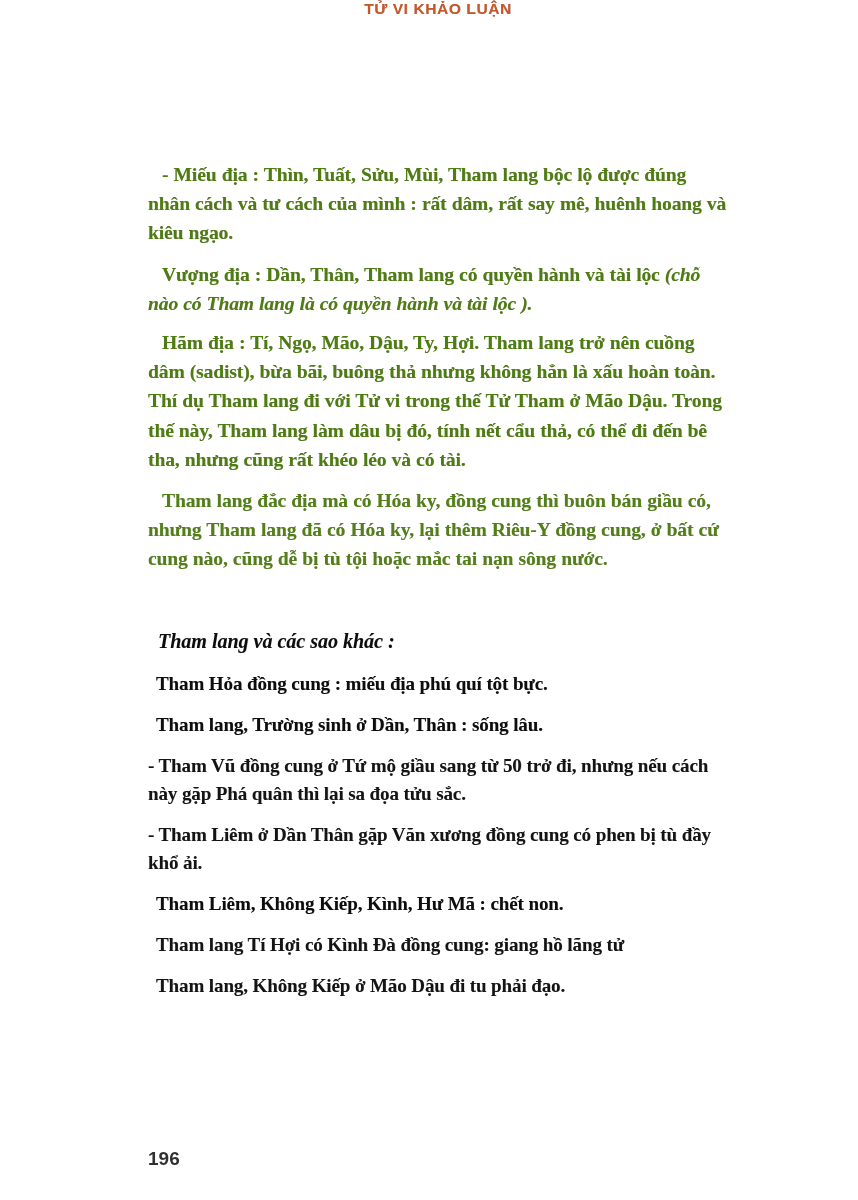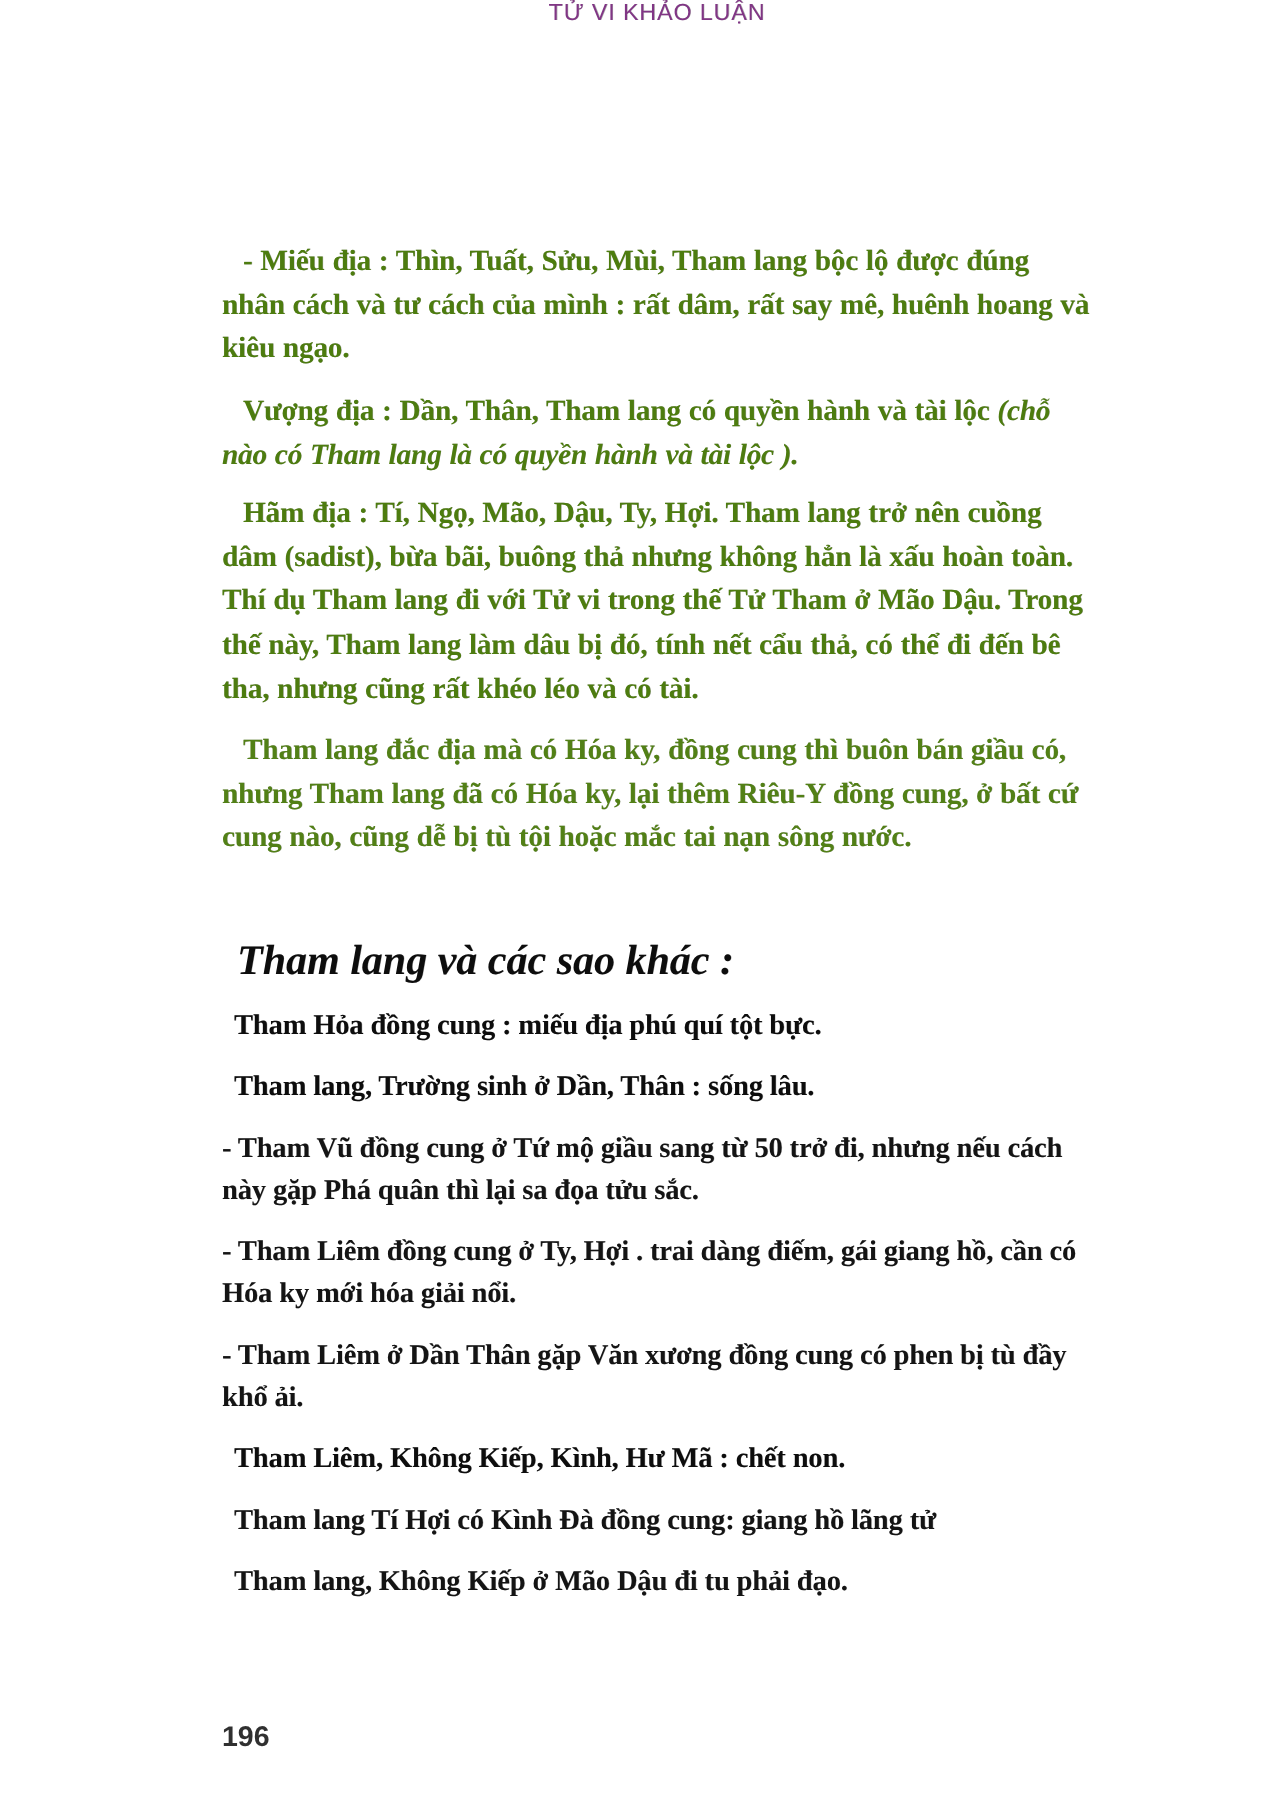--- a/index.html
+++ b/index.html
@@ -30,22 +30,22 @@
     top: 160px;
     width: 580px;
   }
 
   
   .running-head {
     text-align: center;
     font-family: "Liberation Sans", "DejaVu Sans", sans-serif;
     font-size: 15.5px;
     letter-spacing: 0.6px;
-    font-weight: 400;
-    color: #701a75;
+    font-weight: 700;
+    color: #c2410c;
     margin: 0 0 30px 0;
     padding-left: 18px;
     
     opacity: 0.88;
     text-shadow: 0.4px 0 0 rgba(0,0,0,0.35);
   }
 
   
   .para {
     font-size: 19.5px;
@@ -61,21 +61,21 @@
   }
   .para.tight { margin-bottom: 10px; }
   .para.gap-lg { margin-bottom: 26px; }
 
   .para .italic {
     font-style: italic;
   }
 
   
   .section-heading {
-    font-size: 28px;
+    font-size: 20px;
     line-height: 30px;
     font-weight: 700;
     font-style: italic;
     margin: 52px 0 14px 0;
     text-indent: 10px;
     color: #0d0d0d;
     text-shadow: 0.3px 0.2px 0 rgba(0,0,0,0.30);
   }
 
   
@@ -126,21 +126,20 @@
     <p class="para gap-lg fade-tail">Tham lang đắc địa mà có Hóa ky, đồng cung thì buôn bán giầu có, nhưng Tham lang đã có Hóa ky, lại thêm Riêu-Y đồng cung, ở bất cứ cung nào, cũng dễ bị tù tội hoặc mắc tai nạn sông nước.</p>
 
     <h2 class="section-heading">Tham lang và các sao khác :</h2>
 
     <p class="entry">Tham Hỏa đồng cung : miếu địa phú quí tột bực.</p>
 
     <p class="entry">Tham lang, Trường sinh ở Dần, Thân : sống lâu.</p>
 
     <p class="entry dash fade-tail">- Tham Vũ đồng cung ở Tứ mộ giầu sang từ 50 trở đi, nhưng nếu cách này gặp Phá quân thì lại sa đọa tửu sắc.</p>
 
-    <p class="entry dash fade-tail">- Tham Liêm đồng cung ở Ty, Hợi . trai dàng điếm, gái giang hồ, cần có Hóa ky mới hóa giải nổi.</p>
 
     <p class="entry dash fade-tail">- Tham Liêm ở Dần Thân gặp Văn xương đồng cung có phen bị tù đầy khổ ải.</p>
 
 
     <p class="entry">Tham Liêm, Không Kiếp, Kình, Hư Mã : chết non.</p>
 
     <p class="entry fade-tail">Tham lang Tí Hợi có Kình Đà đồng cung: giang hồ lãng tử</p>
 
     <p class="entry fade-tail">Tham lang, Không Kiếp ở Mão Dậu đi tu phải đạo.</p>
 

